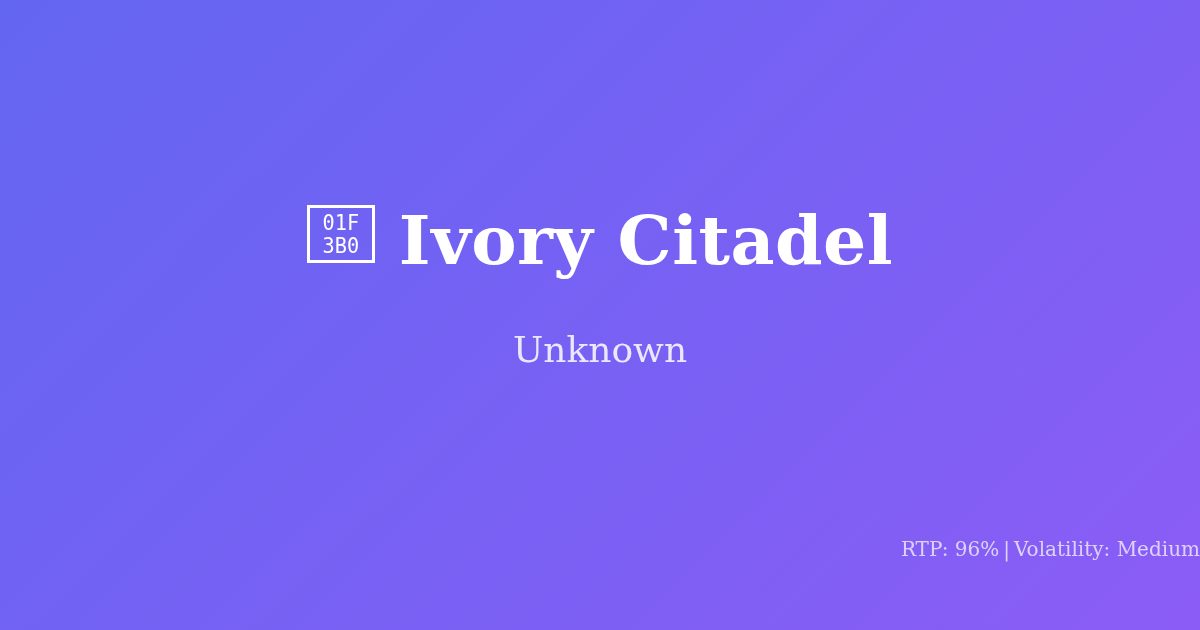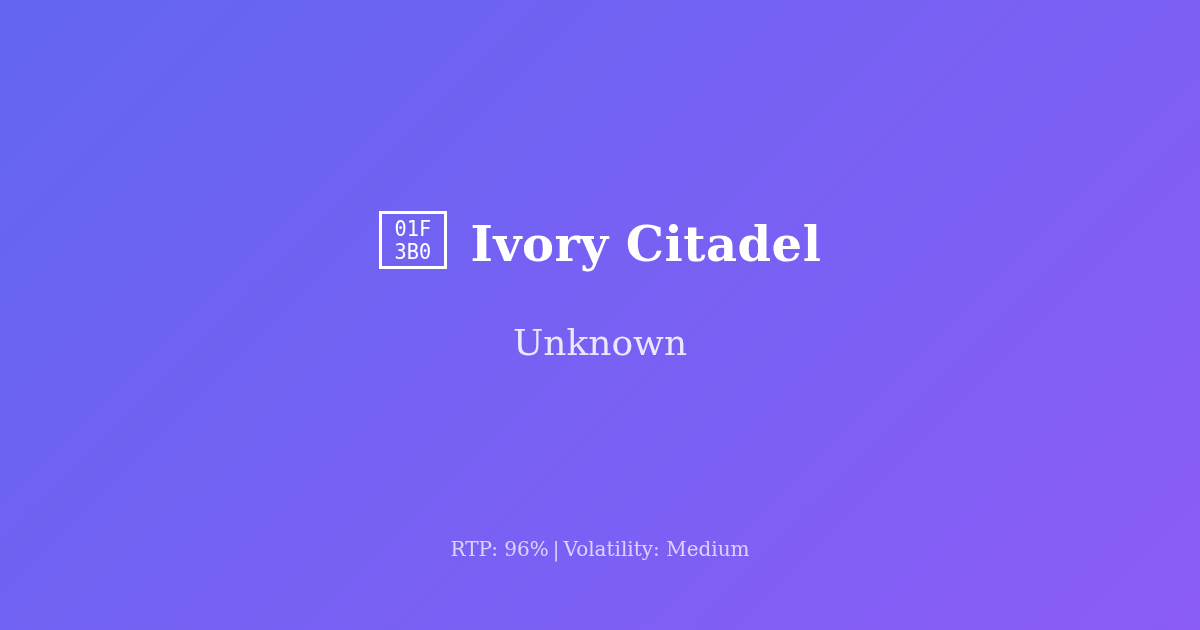--- a/index.html
+++ b/index.html
@@ -36,21 +36,21 @@
     align-items: center;
     justify-content: center;
     width: 100%;
     
     margin-top: -42px;
   }
 
   .title-row {
     display: flex;
     flex-direction: row;
-    align-items: flex-end;
+    align-items: flex-start;
     justify-content: center;
     gap: 24px;
     white-space: nowrap;
   }
 
   
   .tofu-glyph {
     display: inline-flex;
     flex-direction: column;
     align-items: center;
@@ -69,21 +69,21 @@
     line-height: 23px;
     font-weight: 400;
     letter-spacing: 0px;
     color: #ffffff;
     transform: scaleX(0.92);
   }
 
   
   .game-title {
     font-family: "DejaVu Serif", "Liberation Serif", serif;
-    font-size: 48px;
+    font-size: 68px;
     line-height: 1.05;
     font-weight: 700;
     color: #ffffff;
     letter-spacing: 0.5px;
     margin: 0;
   }
 
   
   .game-subtitle {
     font-family: "DejaVu Serif", "Liberation Serif", serif;
@@ -95,21 +95,21 @@
     margin-top: 52px;
     text-align: center;
   }
 
   
   .game-meta {
     position: absolute;
     left: 0;
     right: 0;
     bottom: 68px;
-    text-align: center;
+    text-align: right;
     font-family: "DejaVu Serif", "Liberation Serif", serif;
     font-size: 20px;
     line-height: 1.3;
     font-weight: 400;
     color: rgba(255, 255, 255, 0.72);
     white-space: nowrap;
   }
 
   .meta-sep {
     padding: 0 4px;

